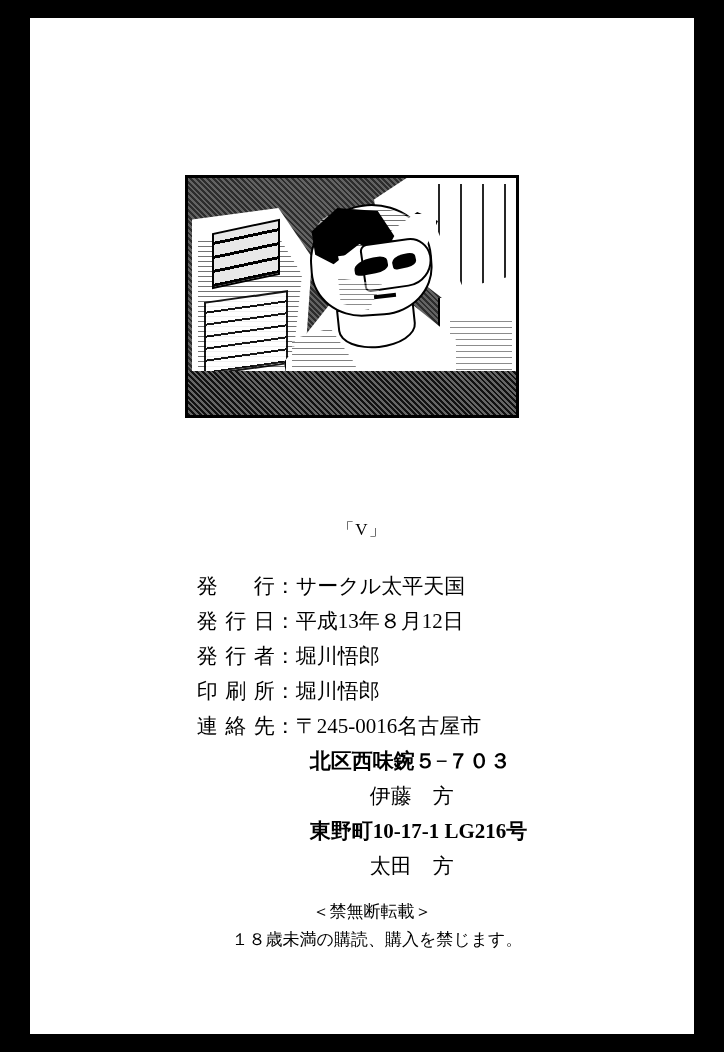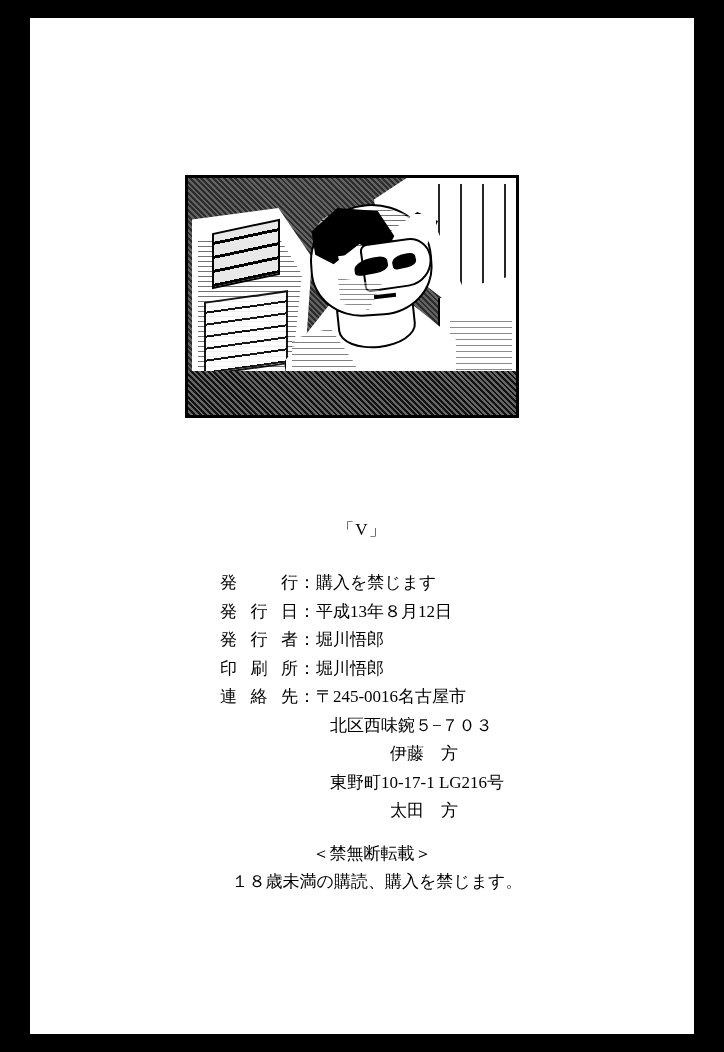--- a/index.html
+++ b/index.html
@@ -194,21 +194,21 @@
     color: #000000;
   }
   #title-line {
     font-size: 17px;
     letter-spacing: 1px;
     margin-bottom: 28px;
   }
   table.info {
     margin: 0 auto;
     border-collapse: collapse;
-    font-size: 17px;
+    font-size: 21px;
     line-height: 1.62;
   }
   table.info td {
     padding: 0 0 1px 0;
     white-space: nowrap;
   }
   td.lbl {
     text-align: justify;
     text-align-last: justify;
     width: 78px;
@@ -218,20 +218,21 @@
   td.colon {
     width: 18px;
     text-align: center;
   }
   td.val {
     text-align: left;
     padding-left: 2px;
   }
   td.val.cont {
     padding-left: 14px;
+    font-weight: bold;
   }
   td.val.cont2 {
     padding-left: 74px;
   }
   #notice {
     margin-top: 14px;
     font-size: 17px;
     line-height: 1.7;
     padding-left: 20px;
   }
@@ -271,21 +272,21 @@
     </div>
 
     <div id="colophon">
       <div id="title-line">「V」</div>
 
       <table class="info">
         <tbody id="info-body">
             <tr>
               <td class="lbl">発　行</td>
               <td class="colon">：</td>
-              <td class="val">購入を禁じます</td>
+              <td class="val">サークル太平天国</td>
             </tr>
             <tr>
               <td class="lbl">発行日</td>
               <td class="colon">：</td>
               <td class="val">平成13年８月12日</td>
             </tr>
             <tr>
               <td class="lbl">発行者</td>
               <td class="colon">：</td>
               <td class="val">堀川悟郎</td>

